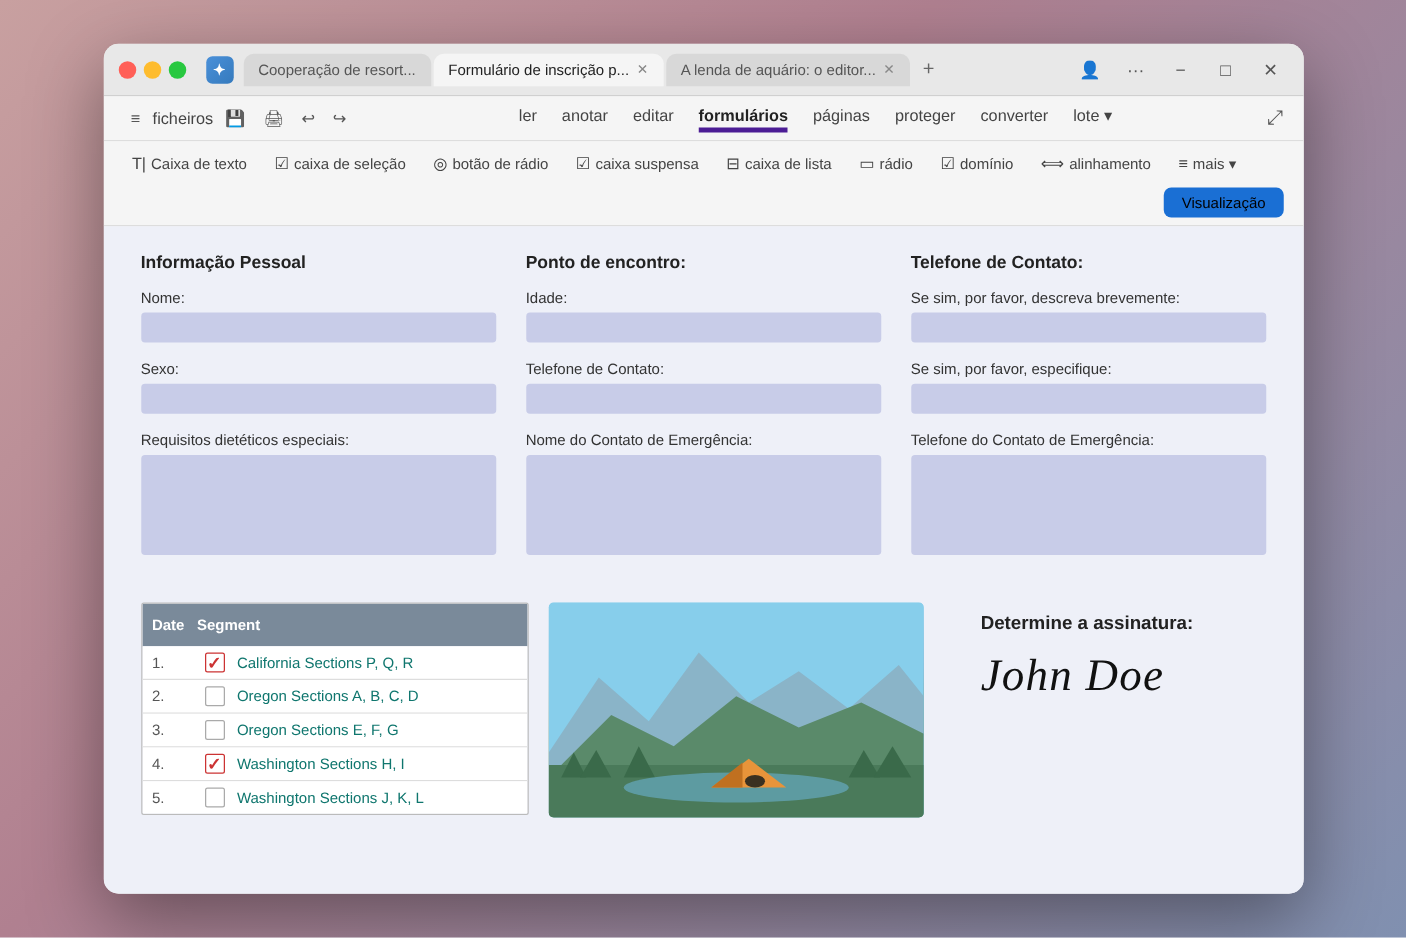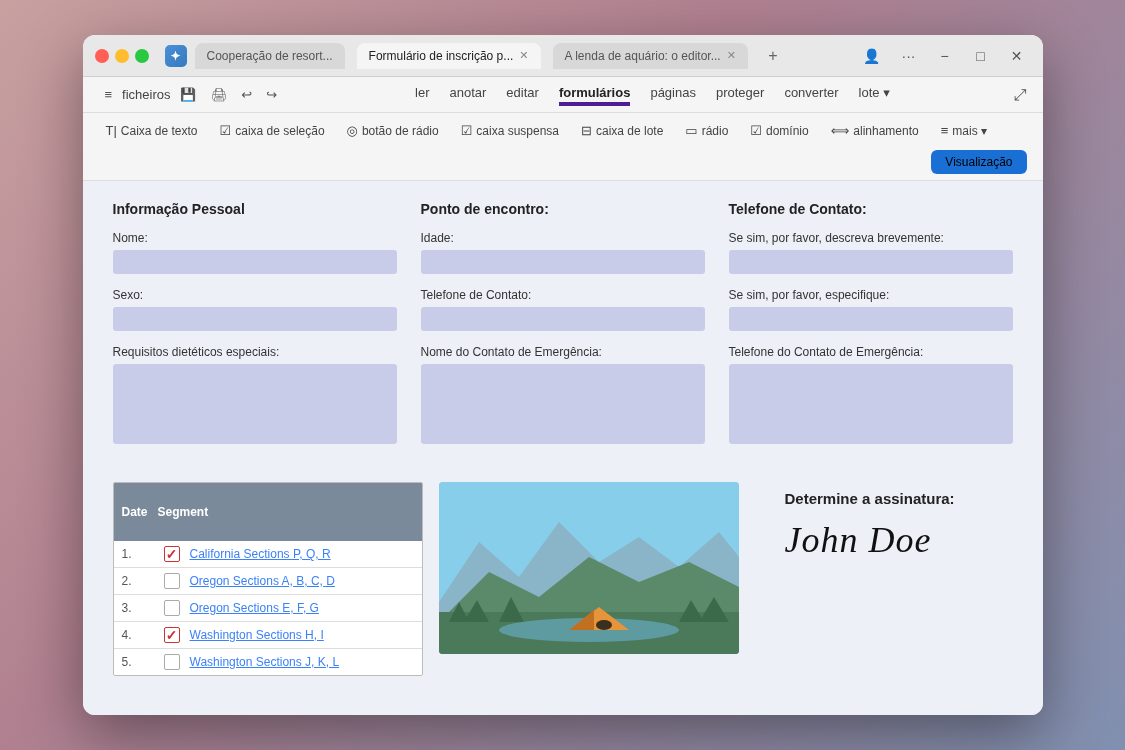--- a/index.html
+++ b/index.html
@@ -56,21 +56,21 @@
       background: linear-gradient(135deg, #4a90d9, #357abd);
       border-radius: 5px;
       display: flex; align-items: center; justify-content: center;
       color: white; font-size: 12px; font-weight: bold;
     }
 
     .tabs-bar {
       display: flex;
       align-items: flex-start;
       flex: 1;
-      gap: 12px;
+      gap: 2px;
     }
 
     .tab {
       display: flex;
       align-items: center;
       padding: 6px 12px;
       border-radius: 8px 8px 0 0;
       font-size: 12px;
       gap: 6px;
       cursor: pointer;
@@ -267,21 +267,21 @@
       overflow: hidden;
       font-size: 12px;
     }
 
     .table-header {
       display: grid;
       grid-template-columns: 36px 1fr;
       background: #7a8a9a;
       color: white;
       font-weight: 600;
-      padding: 22px 8px;
+      padding: 10px 8px;
     }
 
     .table-row {
       display: grid;
       grid-template-columns: 36px 20px 1fr;
       align-items: center;
       padding: 5px 8px;
       border-bottom: 1px solid #ddd;
       background: white;
       gap: 6px;
@@ -306,22 +306,21 @@
       border-color: #cc3333;
     }
     .check-mark {
       color: #cc3333;
       font-size: 14px;
       font-weight: bold;
     }
 
     .row-text {
       font-size: 12px;
-      color: #3b82f6;
-      text-decoration: underline;
+      color: #0f766e;
     }
 
     
     .photo-container {
       width: 300px;
       height: 172px;
       border-radius: 4px;
       overflow: hidden;
       background: linear-gradient(to bottom, #87CEEB 0%, #6ab0d0 30%, #4a8c6e 60%, #3a7a5e 100%);
       position: relative;
@@ -417,21 +416,21 @@
     <div class="form-tool-item">
       <span class="form-tool-icon">◎</span>
       <span>botão de rádio</span>
     </div>
     <div class="form-tool-item">
       <span class="form-tool-icon">☑</span>
       <span>caixa suspensa</span>
     </div>
     <div class="form-tool-item">
       <span class="form-tool-icon">⊟</span>
-      <span>caixa de lote</span>
+      <span>caixa de lista</span>
     </div>
     <div class="form-tool-item">
       <span class="form-tool-icon">▭</span>
       <span>rádio</span>
     </div>
     <div class="form-tool-item">
       <span class="form-tool-icon">☑</span>
       <span>domínio</span>
     </div>
     <div class="form-tool-item">

